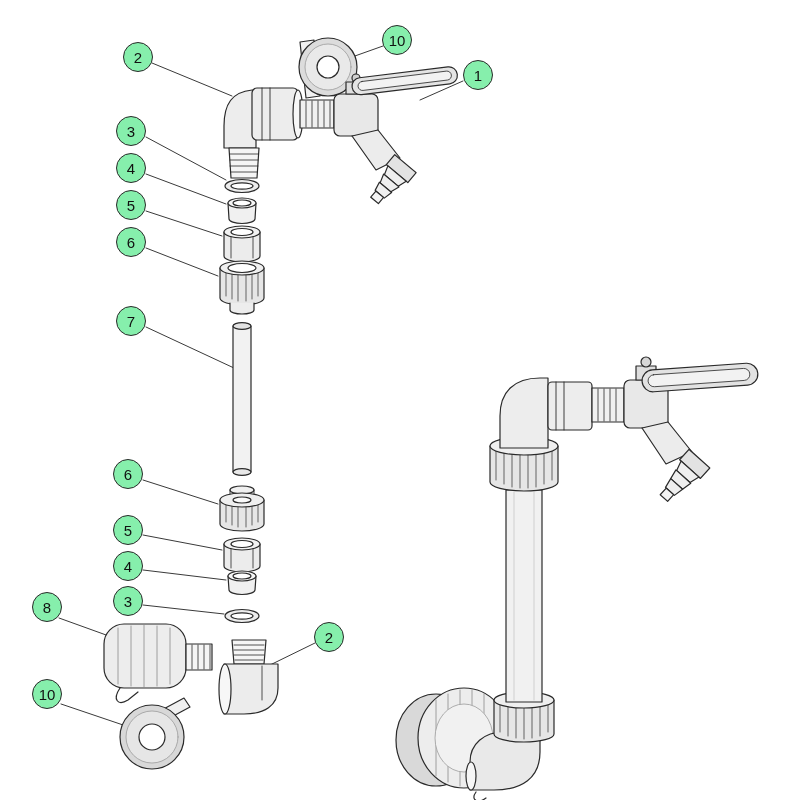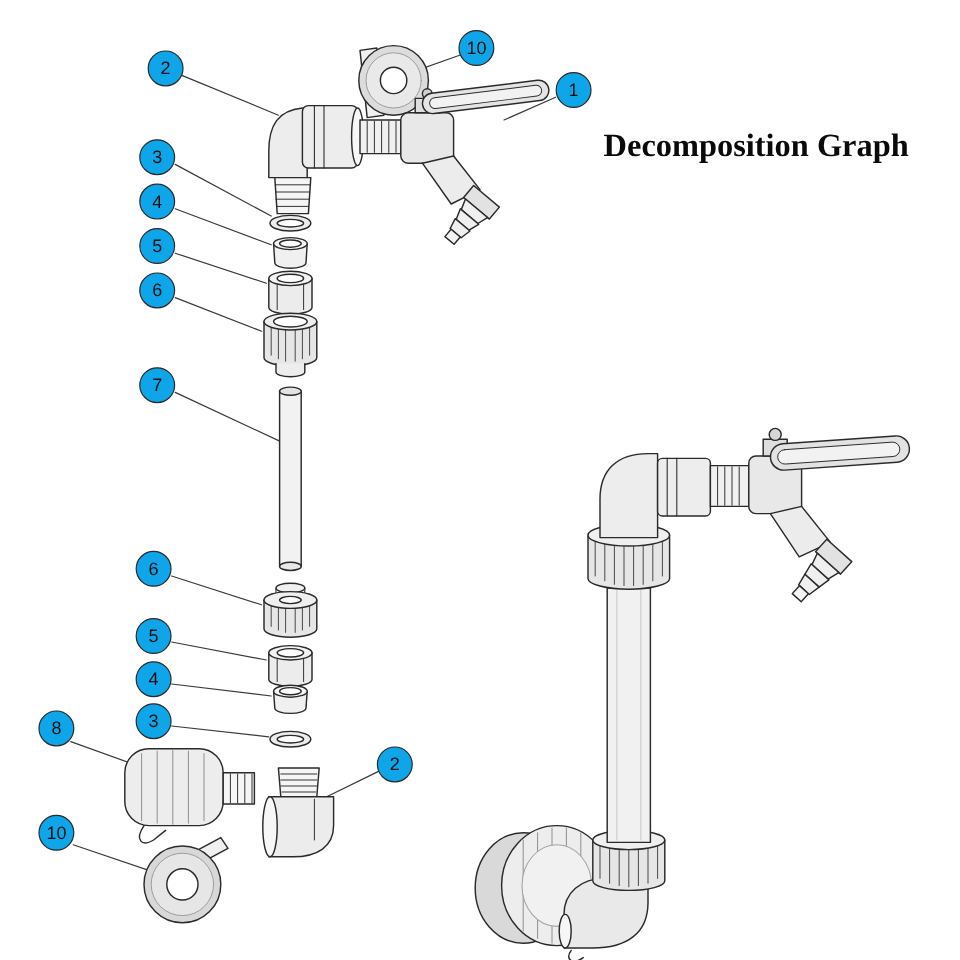--- a/index.html
+++ b/index.html
@@ -1,21 +1,21 @@
 <!DOCTYPE html>
 <html><head>
 <meta charset="utf-8">
 <style>
   * { margin:0; padding:0; box-sizing:border-box; }
   html,body { width:800px; height:800px; background:#ffffff; font-family:"Liberation Sans",sans-serif; }
   .canvas { position:relative; width:800px; height:800px; background:#fff; overflow:hidden; }
   .art { position:absolute; left:0; top:0; width:800px; height:800px; }
   .balloon {
     position:absolute; width:30px; height:30px;
-    border:1.6px solid #2a2a2a; border-radius:50%; background:#0ea5e9;
+    border:1.6px solid #2a2a2a; border-radius:50%; background:#86efac;
     display:flex; align-items:center; justify-content:center;
     font-size:15px; color:#111; line-height:1;
   }
   .title {
     position:absolute; left:503px; top:106px;
     font-family:"Liberation Serif",serif; font-weight:700;
     font-size:27px; color:#0a0a0a; white-space:nowrap;
   }
 </style>
 </head>
@@ -272,21 +272,20 @@
             <polygon points="670,466 694,466 691,476 673,476" fill="#efefef"></polygon>
             <polygon points="672,476 692,476 690,486 674,486" fill="#efefef"></polygon>
             <polygon points="674,486 690,486 688,496 676,496" fill="#efefef"></polygon>
             <rect x="677" y="496" width="10" height="9" fill="#f4f4f4"></rect>
           </g>
         </g>
       </g>
     </g>
   </svg>
 
-  <div class="title">Decomposition Graph</div>
 
   <div class="balloon" style="left:382px;top:25px">10</div>
   <div class="balloon" style="left:123px;top:42px">2</div>
   <div class="balloon" style="left:463px;top:60px">1</div>
   <div class="balloon" style="left:116px;top:116px">3</div>
   <div class="balloon" style="left:116px;top:153px">4</div>
   <div class="balloon" style="left:116px;top:190px">5</div>
   <div class="balloon" style="left:116px;top:227px">6</div>
   <div class="balloon" style="left:116px;top:306px">7</div>
   <div class="balloon" style="left:113px;top:459px">6</div>

